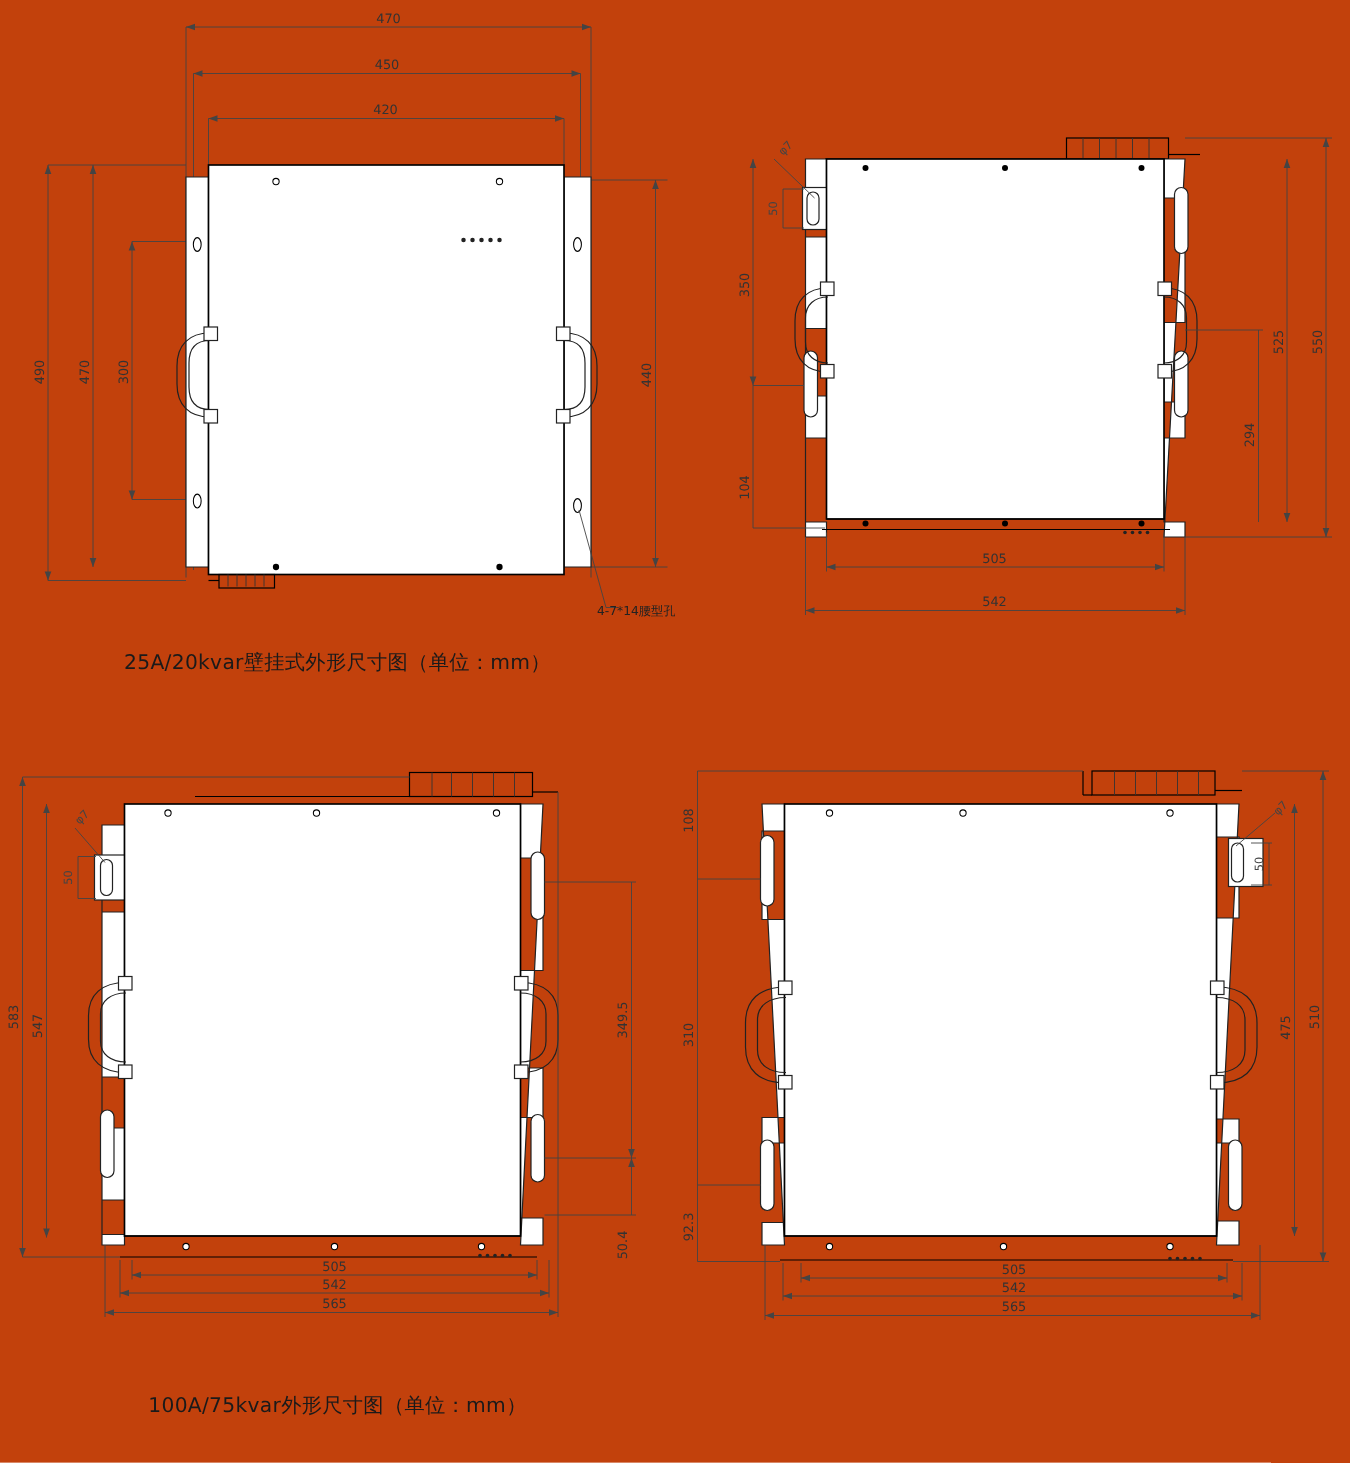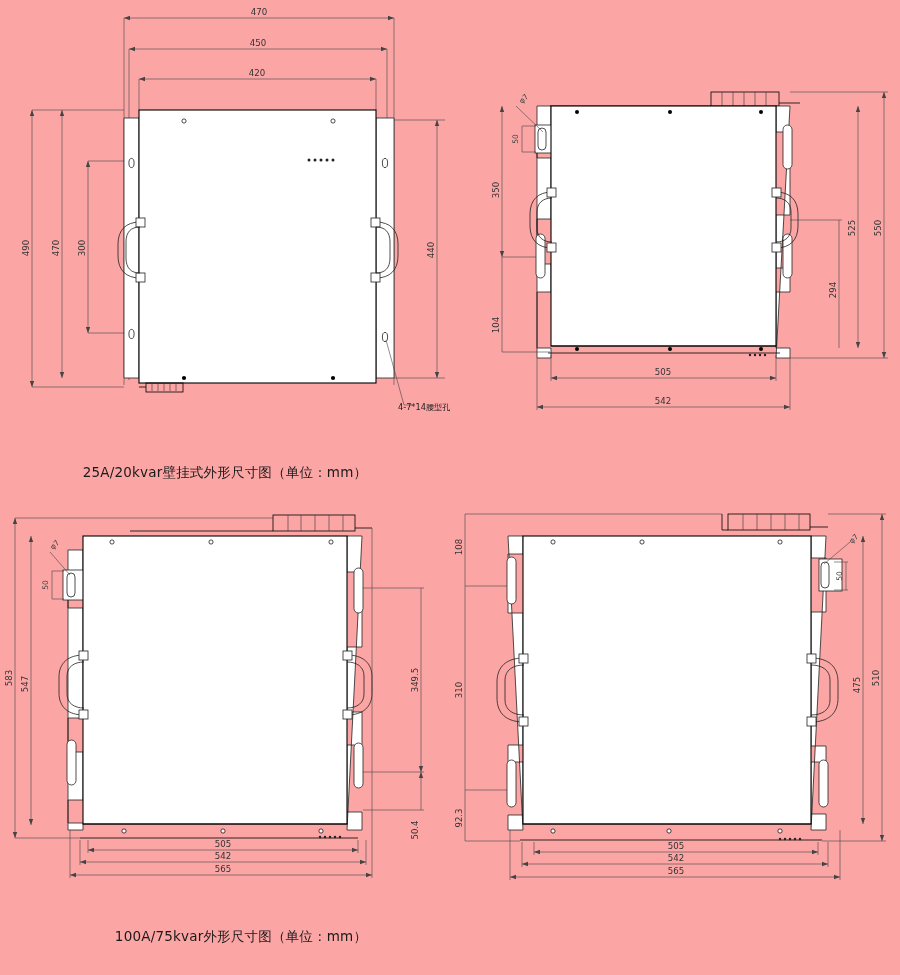--- a/index.html
+++ b/index.html
@@ -1,31 +1,31 @@
 <!DOCTYPE html>
 <html><head>
 <meta charset="utf-8">
 <style>
   html,body{margin:0;padding:0;background:#ffffff;}
   body{width:900px;height:975px;font-family:"Liberation Sans","DejaVu Sans",sans-serif;color:#000;overflow:hidden;}
-  .page{position:relative;width:900px;height:975px;background:#fca5a5;}
+  .page{position:relative;width:900px;height:975px;background:#c2410c;}
 
   .panel{position:absolute;}
   #panel-tl{left:0;top:0;width:450px;height:480px;}
   #panel-tr{left:450px;top:0;width:450px;height:480px;}
   #panel-bl{left:0;top:500px;width:450px;height:475px;}
   #panel-br{left:450px;top:500px;width:450px;height:475px;}
 
   .caption{
     position:absolute;left:0;width:100%;text-align:center;
     font-family:"DejaVu Sans","Liberation Sans",sans-serif;
     font-size:13.5px;color:#1a1a1a;letter-spacing:0.2px;white-space:nowrap;
   }
-  #panel-tl .caption,#panel-tr .caption{top:464px;}
-  #panel-bl .caption,#panel-br .caption{top:428px;margin-left:16px;}
+  #panel-tl .caption,#panel-tr .caption{top:433px;}
+  #panel-bl .caption,#panel-br .caption{top:428px;}
 
   svg{display:block;}
   .ln{stroke:#000;stroke-width:0.8;fill:none;}
   .ln-thin{stroke:#333;stroke-width:0.6;fill:none;}
   .dim{stroke:#444;stroke-width:0.6;fill:none;}
   .body-fill{fill:#ffffff;stroke:#000;stroke-width:1.1;}
   .plate{fill:#ffffff;stroke:#222;stroke-width:0.8;}
   .handle{fill:none;stroke:#222;stroke-width:0.8;}
   .screw{fill:#000;stroke:none;}
   .screw-o{fill:#fff;stroke:#000;stroke-width:0.7;}

